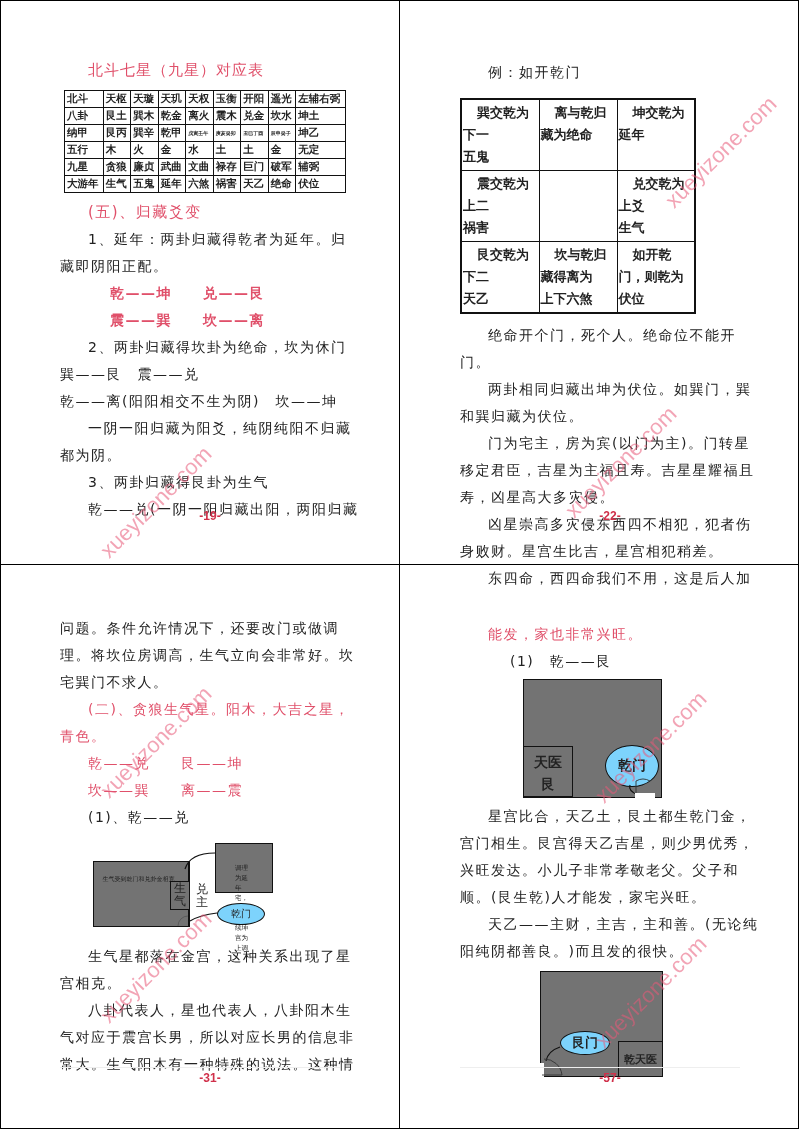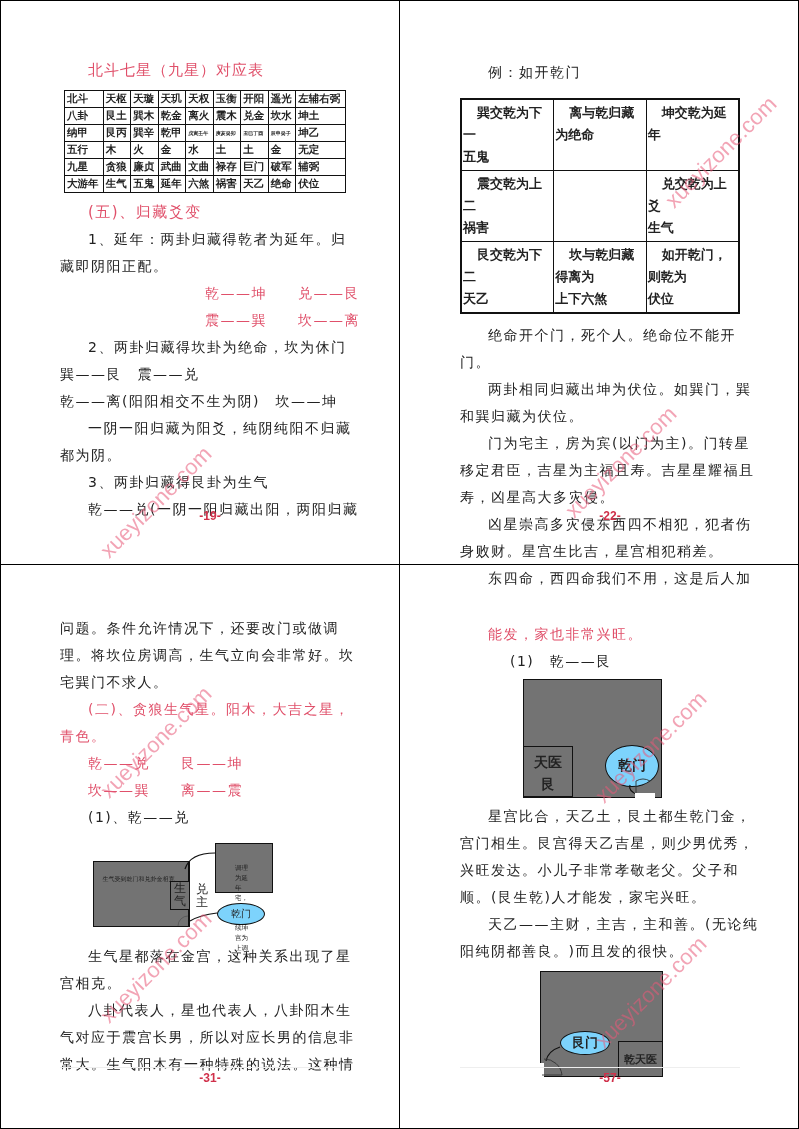--- a/index.html
+++ b/index.html
@@ -10,26 +10,26 @@
   .hline { position:absolute; left:0; top:564px; width:799px; height:1px; background:#000; }
   .page { position:absolute; width:300px; }
   .p19 { left:60px; top:55px; }
   .p22 { left:460px; top:55px; }
   .p46 { left:60px; top:615px; }
   .p57 { left:460px; top:615px; }
   .red { color:#e0506a; }
   .title { font-size:15px; letter-spacing:1px; margin:6px 0 0 28px; }
   .para { font-size:14px; line-height:27px; text-indent:28px; margin:0; letter-spacing:1.5px; }
   .para.noind { text-indent:0; }
-  .center { text-align:right; text-indent:0; }
+  .center { text-align:left; text-indent:0;font-weight:bold; }
   .pagenum { position:absolute; width:300px; text-align:center; font-size:12px; color:#d0304a; font-weight:bold; font-family:"Liberation Sans",sans-serif; }
   table.star { border-collapse:collapse; margin:10px 0 6px 4px; width:282px; }
   table.star td { border:1.2px solid #111; font-size:10.5px; padding:1px 2px; height:14px; white-space:nowrap; font-weight:bold; }
   table.star td.tiny { font-size:5px; }
-  table.ex { border-collapse:collapse; width:280px; margin:12px 0 8px 0; border:2px solid #111; }
+  table.ex { border-collapse:collapse; width:236px; margin:12px 0 8px 0; border:2px solid #111; }
   table.ex td { border:1.5px solid #111; font-size:13px; vertical-align:top; height:48px; padding:2px 1px; line-height:22px; font-weight:bold; width:33%; }
   .ind { text-indent:14px; display:block; }
   .diagram { position:relative; }
   .box { position:absolute; border:1.6px solid #111; background:#737373; }
   .oval { position:absolute; border:1.6px solid #111; border-radius:50%; background:#7dd3fc; display:flex; align-items:center; justify-content:center; font-weight:bold; }
   .wm { position:absolute; color:rgba(232,90,120,0.55); font-size:22px; font-family:"Liberation Sans",sans-serif; transform:rotate(-45deg); transform-origin:left top; pointer-events:none; white-space:nowrap; }
   .faint { position:absolute; height:1px; background:#eee; }
 </style>
 </head>
 <body>

